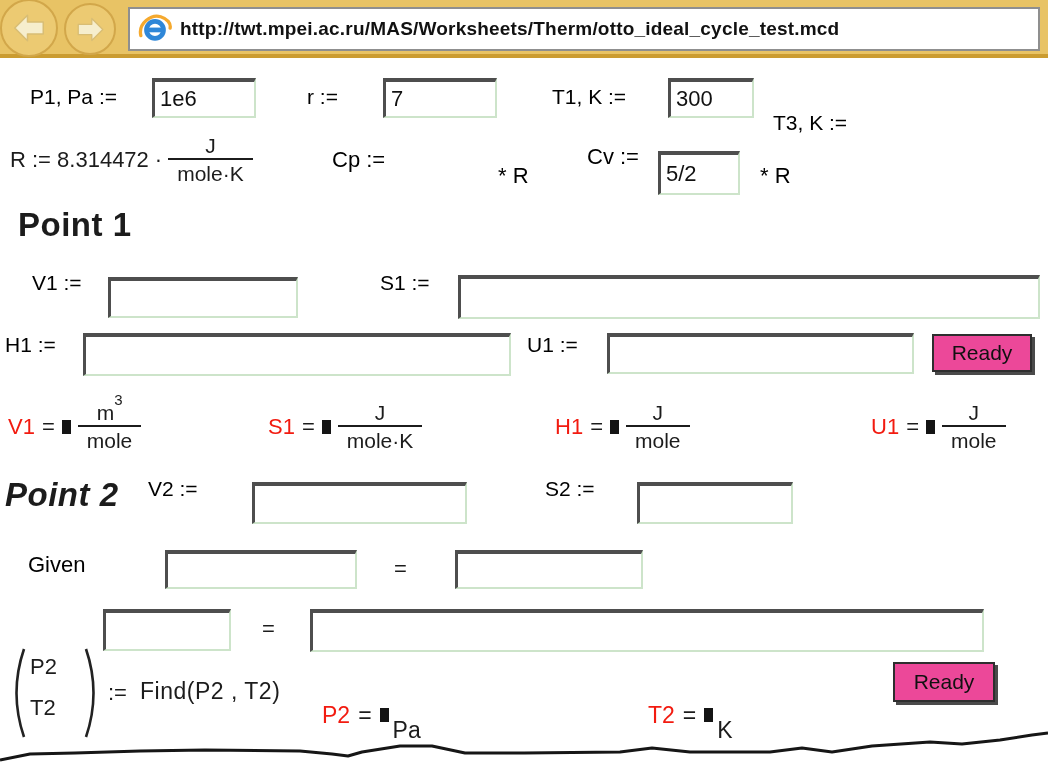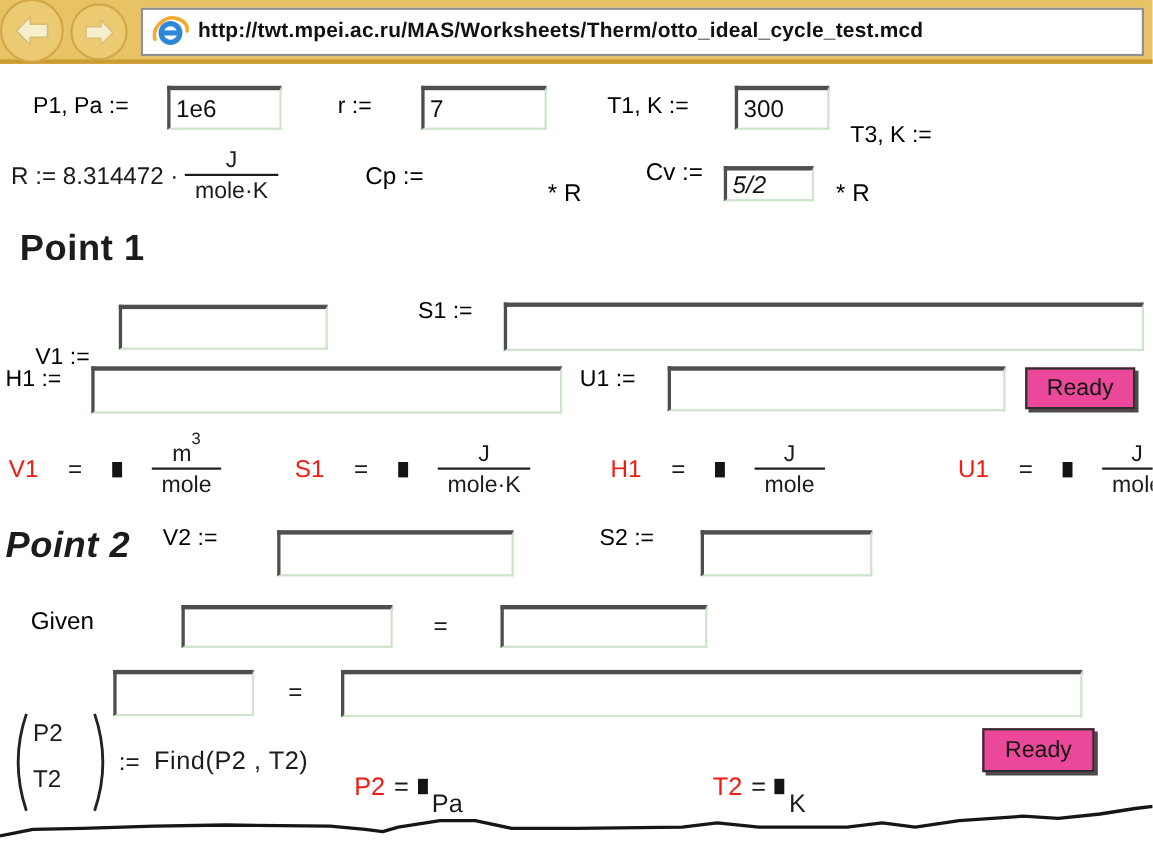--- a/index.html
+++ b/index.html
@@ -18,21 +18,21 @@
   .ieicon{margin-left:8px;flex:0 0 auto;display:flex;}
   
   .lb{position:absolute;font-size:21px;line-height:1.2;white-space:nowrap;color:#000000;}
   .mc{position:absolute;box-sizing:border-box;background:#fff;color:#111;
       border:2px solid #cde4ca;border-top:4px solid #4e4e4e;border-left:3px solid #4e4e4e;
       font-family:"Liberation Sans",sans-serif;font-size:22px;padding:0 5px;outline:none;}
   .hd{position:absolute;font-size:33px;font-weight:bold;letter-spacing:.5px;white-space:nowrap;}
   .ready{position:absolute;box-sizing:border-box;background:#ec4899;border:2px solid #2e2e2e;
          box-shadow:3px 3px 0 #4a4a4a;font-family:"Liberation Sans",sans-serif;font-size:21px;
          color:#111;cursor:pointer;padding:0;}
-  .res{position:absolute;display:flex;align-items:center;gap:27px;font-size:22px;white-space:nowrap;}
+  .res{position:absolute;display:flex;align-items:center;gap:7px;font-size:22px;white-space:nowrap;}
   .rname{color:#f21b10;}
   .ph{width:9px;height:14px;background:#141414;display:inline-block;flex:0 0 auto;}
   .frac{display:flex;flex-direction:column;align-items:center;font-size:21px;}
   .frac .num{line-height:24px;padding:0 9px;}
   .frac .den{line-height:24px;padding:2px 9px 0;border-top:2px solid #1c1c1c;}
   .cube{font-size:15px;position:relative;top:-7px;line-height:0;}
   .eq{position:absolute;font-size:22px;}
   .vecel{position:absolute;font-size:22px;}
   .findexpr{position:absolute;font-size:23px;letter-spacing:.5px;white-space:nowrap;}
   .unit{margin-left:-4px;margin-top:31px;}
@@ -84,26 +84,26 @@
     <span class="frac">
       <span class="num">J</span>
       <span class="den">mole·K</span>
     </span>
   </div>
 
   <span class="lb" style="left:332px;top:147px;font-size:22px;">Cp :=</span>
   <span class="lb" style="left:498px;top:163px;font-size:22px;">* R</span>
 
   <span class="lb" style="left:587px;top:144px;font-size:22px;">Cv :=</span>
-  <input class="mc" style="left: 658px; top: 151px; width: 82px; height: 32px; font-style: italic;" value="5/2">
+  <input class="mc" style="left: 658px; top: 151px; width: 82px; height: 44px;" value="5/2">
   <span class="lb" style="left:760px;top:163px;font-size:22px;">* R</span>
 
   <div class="hd" style="left:18px;top:206px;">Point 1</div>
 
-  <span class="lb" style="left:32px;top:270px;margin-top:42px;">V1 :=</span>
+  <span class="lb" style="left:32px;top:270px;">V1 :=</span>
   <input class="mc" style="left: 108px; top: 277px; width: 190px; height: 41px;">
   <span class="lb" style="left:380px;top:270px;">S1 :=</span>
   <input class="mc" style="left: 458px; top: 275px; width: 582px; height: 44px;">
 
   <span class="lb" style="left:5px;top:332px;">H1 :=</span>
   <input class="mc" style="left: 83px; top: 333px; width: 428px; height: 43px;">
   <span class="lb" style="left:527px;top:332px;">U1 :=</span>
   <input class="mc" style="left: 607px; top: 333px; width: 307px; height: 41px;">
   <button class="ready" style="left:932px;top:334px;width:100px;height:38px;">Ready</button>
 

